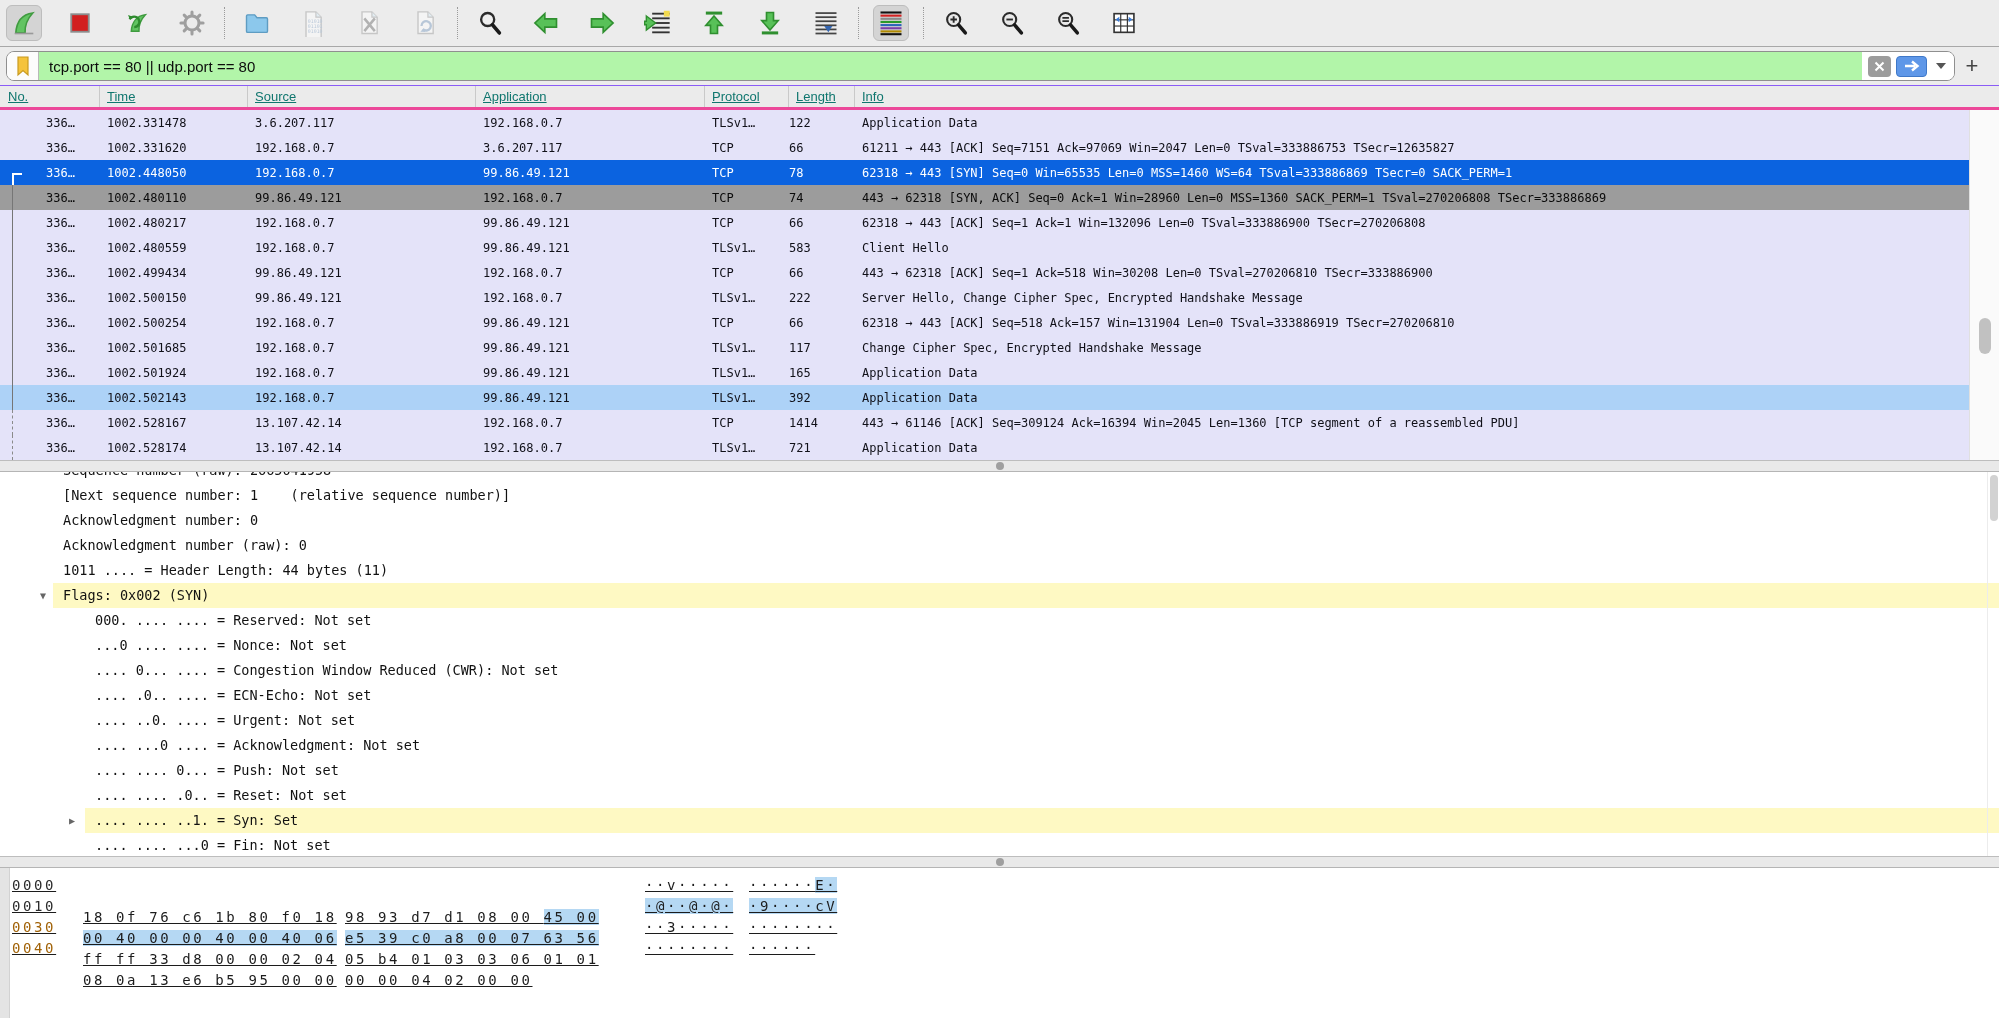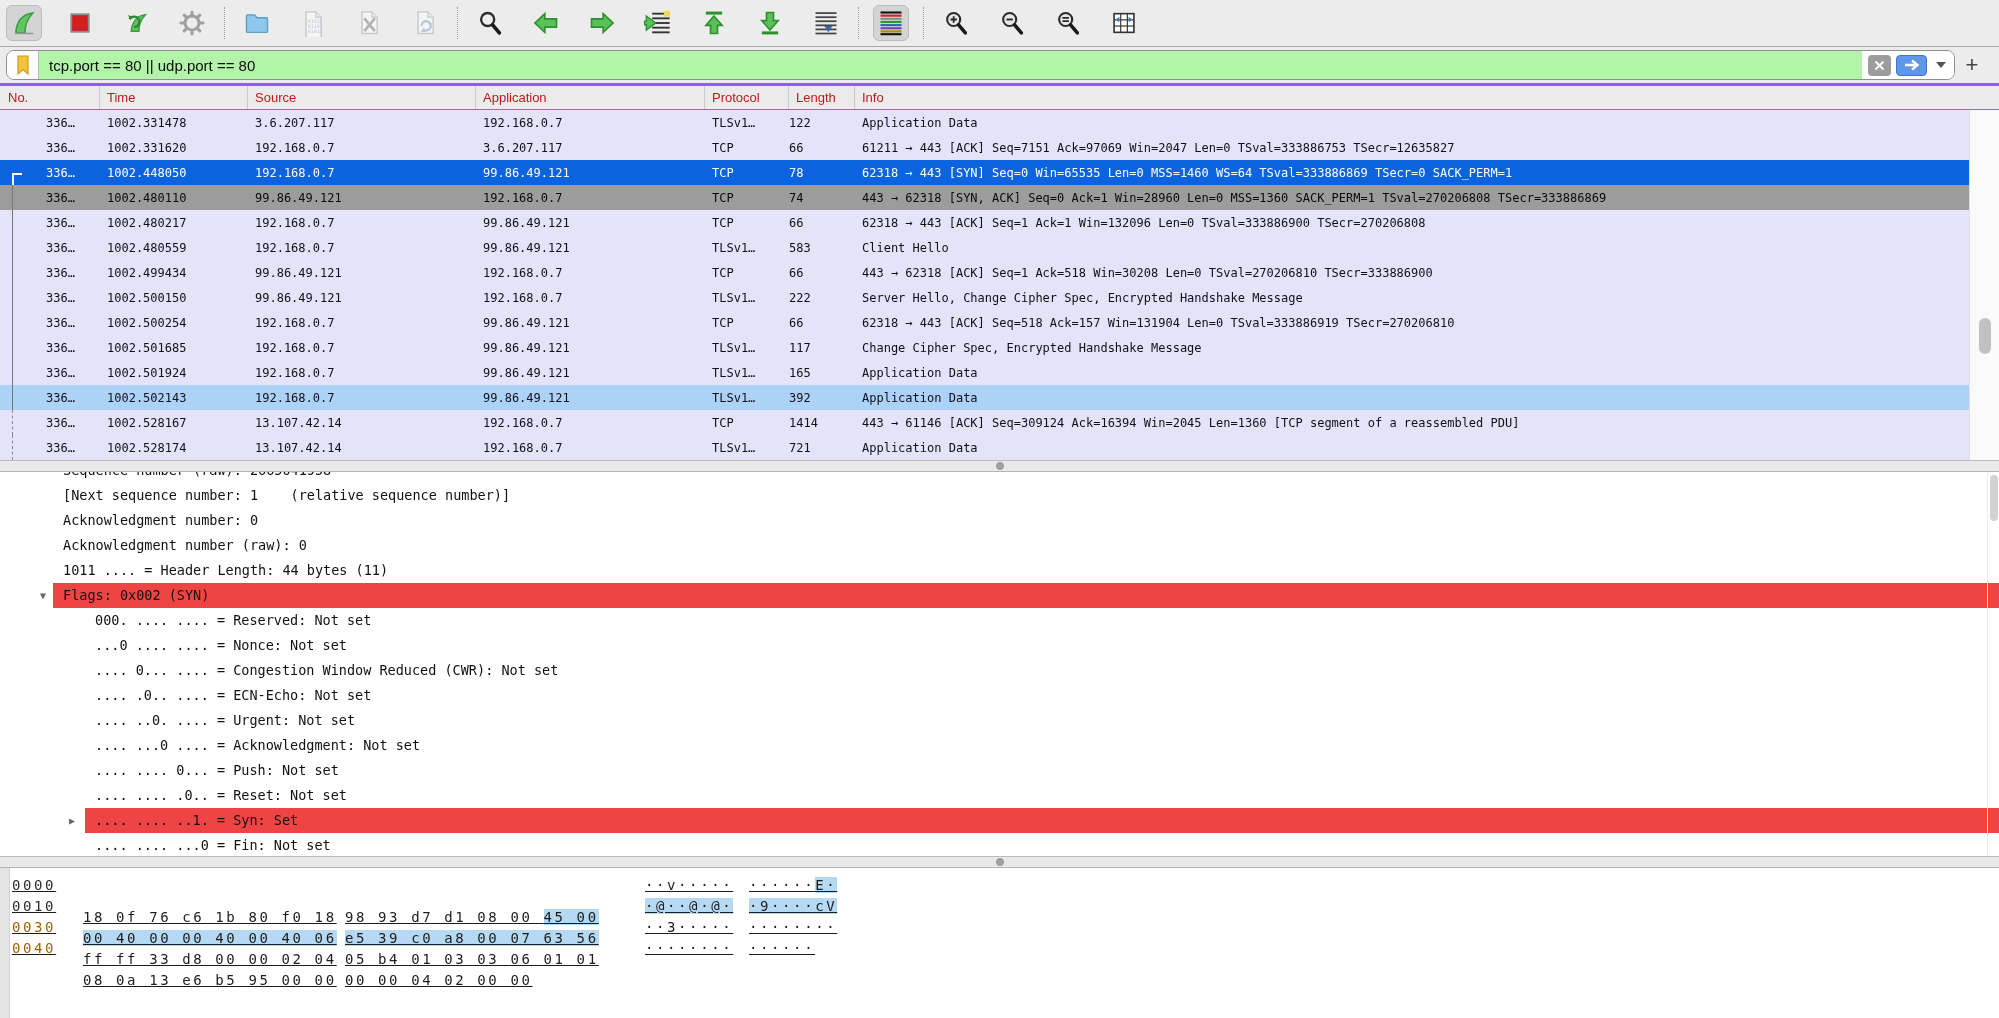--- a/index.html
+++ b/index.html
@@ -11,41 +11,41 @@
   .toolbar { height:47px; background:#ececec; border-bottom:1px solid #a8a8a8;
              display:flex; align-items:center; padding-left:6px; flex:none; }
   .tb-btn { width:36px; height:36px; margin-right:20px; border-radius:6px;
             display:flex; align-items:center; justify-content:center; flex:none; }
   .tb-btn.active { background:#d4d4d4; border:1px solid #bdbdbd; }
   .tb-btn.disabled { opacity:.45; }
   .tb-sep { width:1px; height:32px; border-left:1px dotted #9a9a9a; margin:0 14px 0 -6px; flex:none; }
   .tb-btn svg { display:block; }
 
   
-  .filterbar { height:39px; background:#ececec; border-bottom:3px solid #8b5cf6;
+  .filterbar { height:39px; background:#ececec; border-bottom:1px solid #8b5cf6;
                display:flex; align-items:center; padding:0 10px 0 6px; flex:none; }
   .filter-pill { flex:1; height:30px; border:1px solid #8f8f8f; border-radius:8px;
                  display:flex; align-items:stretch; overflow:hidden; background:#fff; }
   .fb-bookmark { width:32px; background:#fcfcfc; border-right:1px solid #b9b9b9;
                  display:flex; align-items:center; justify-content:center; flex:none; }
   .fb-text { flex:1; background:#b2f5a9; display:flex; align-items:center; padding-left:10px;
              font-size:15px; color:#0c0c0c; }
   .fb-controls { background:#fff; display:flex; align-items:center; gap:5px; padding:0 8px 0 6px; flex:none; }
   .fb-clear { width:23px; height:21px; border-radius:4px; background:#9c9c9c;
               display:flex; align-items:center; justify-content:center; }
   .fb-apply { width:31px; height:21px; border-radius:4px; background:#5e97e8; border:1px solid #3f78c8;
               display:flex; align-items:center; justify-content:center; }
   .fb-caret { width:0; height:0; border-left:5px solid transparent; border-right:5px solid transparent;
               border-top:6px solid #555; margin-left:4px; }
   .fb-add { width:34px; text-align:center; font-size:22px; color:#444; flex:none; }
 
   
   .plist { position:relative; flex:none; height:374px; background:#fff; }
-  .pl-header { height:24px; background:#ebebeb; border-bottom:1px solid #ec4899;
-               display:flex; font-size:13px; color:#b91c1c; }
+  .pl-header { height:24px; background:#ebebeb; border-bottom:3px solid #ec4899;
+               display:flex; font-size:13px; color:#0f766e;text-decoration:underline; }
   .pl-hcell { border-right:1px solid #c9c9c9; padding-left:7px; display:flex; align-items:center;
               overflow:hidden; white-space:nowrap; flex:none; }
   .pl-body { margin-right:30px; overflow:hidden; }
   .pl-row { height:25px; display:flex; align-items:center; position:relative;
             font-family:"DejaVu Sans Mono", monospace; font-size:12px; color:#101018;
             white-space:pre; overflow:hidden; }
   .pl-row.default   { background:#e4e3f9; }
   .pl-row.selected  { background:#0b63e0; color:#ffffff; }
   .pl-row.gray      { background:#9c9c9c; color:#0a0a0a; }
   .pl-row.lightblue { background:#add2f7; }
@@ -73,21 +73,21 @@
   
   .details { position:relative; flex:none; height:384px; background:#fff; overflow:hidden;
              font-family:"DejaVu Sans Mono", monospace; font-size:13.5px; color:#111; }
   .d-row { height:25px; line-height:25px; display:flex; position:relative; white-space:pre; }
   .d-row.ind1 { padding-left:63px; }
   .d-row.ind2 { padding-left:95px; }
   .d-expander { position:absolute; font-size:10px; color:#666; top:0; }
   .d-row.ind1 .d-expander { left:40px; }
   .d-row.ind2 .d-expander { left:69px; }
   .d-text { white-space:pre; }
-  .d-text.hl { flex:1; background:#ef4444; margin-left:-10px; padding-left:10px; }
+  .d-text.hl { flex:1; background:#fef9c3; margin-left:-10px; padding-left:10px; }
   .d-scroll { position:absolute; right:0; top:0; bottom:0; width:12px; border-left:1px solid #ececec; }
   .d-scroll .thumb { position:absolute; left:2px; top:3px; width:8px; height:46px;
                      border-radius:4px; background:#d2d2d2; }
 
   
   .hexpane { flex:1; background:#fff; position:relative; overflow:hidden;
              font-family:"DejaVu Sans Mono", monospace; font-size:14px; color:#1c1c1c; }
   .hex-gutter { position:absolute; left:0; top:0; bottom:0; width:10px; background:#e4e4e4;
                 border-right:1px solid #d2d2d2; }
   .hex-body { position:absolute; left:10px; top:7px; right:0;text-decoration:underline; }

